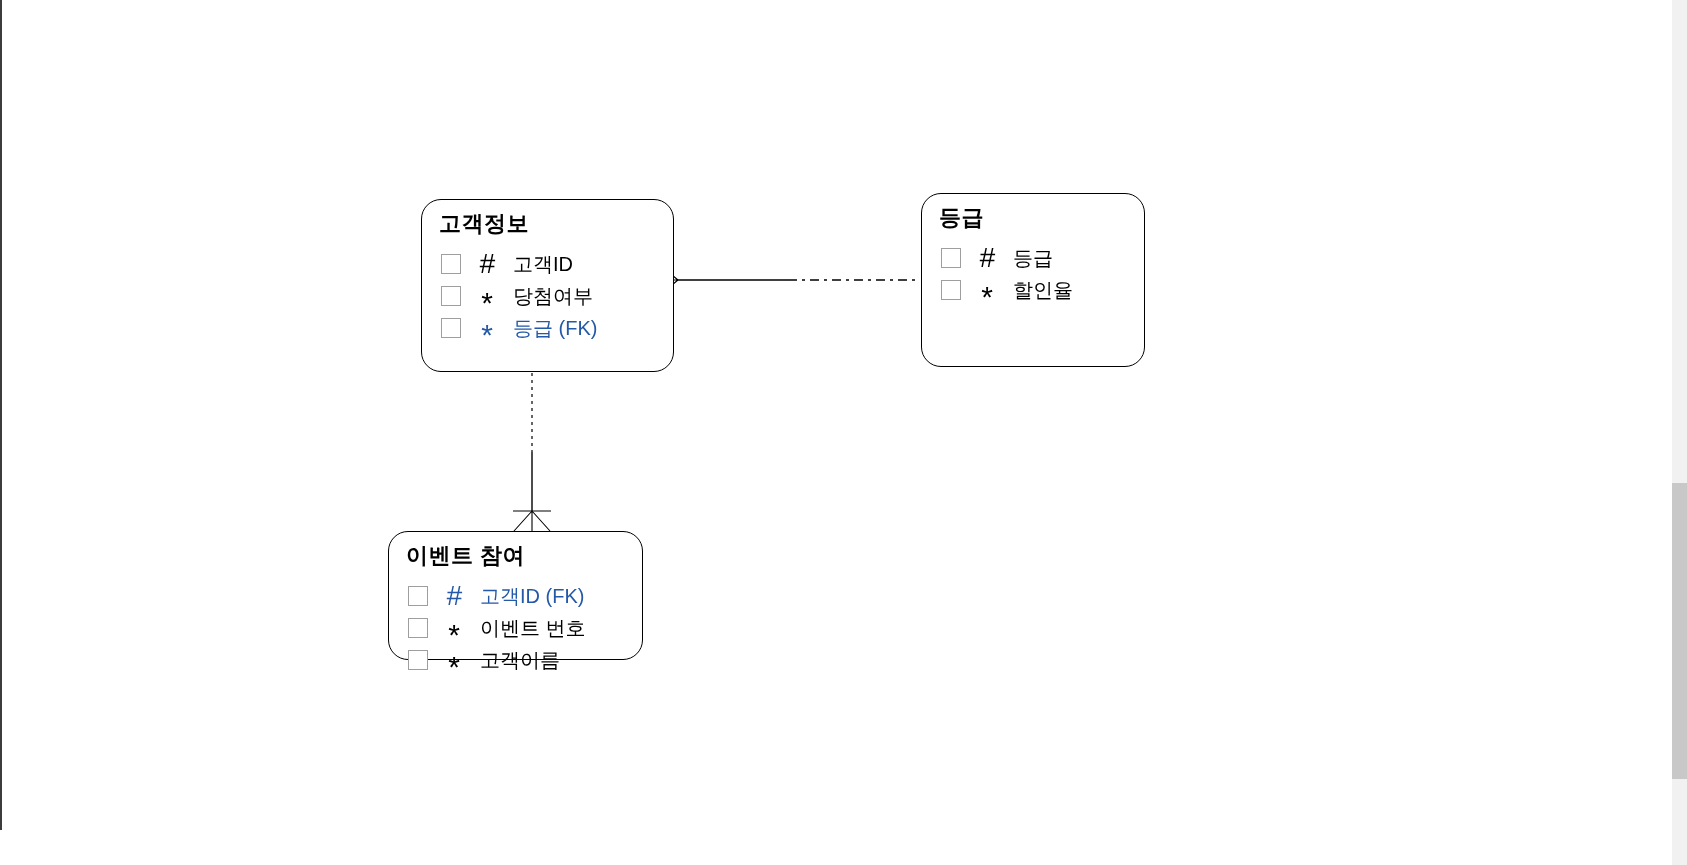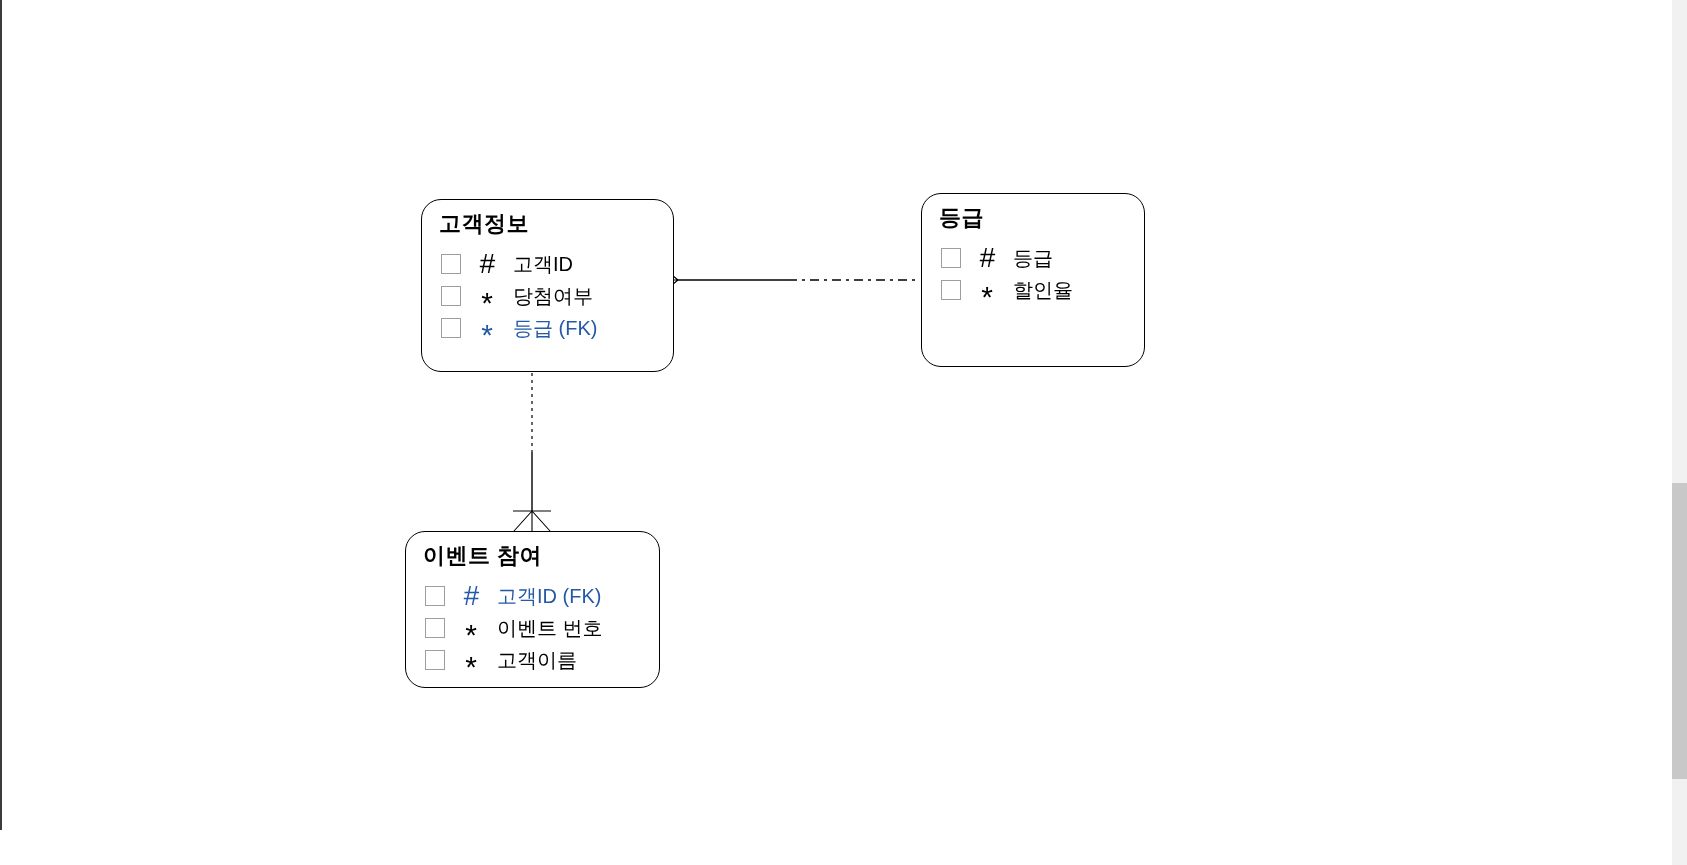--- a/index.html
+++ b/index.html
@@ -137,21 +137,21 @@
       <span class="attr-symbol sym-hash">#</span>
       <span class="attr-label">등급</span>
     </div>
     <div class="attr-row">
       <span class="attr-checkbox"></span>
       <span class="attr-symbol sym-star">*</span>
       <span class="attr-label">할인율</span>
     </div>
   </div>
 
-  <div class="entity" style="left:405px; top:531px; width:255px; height:157px;">
+  <div class="entity" style="left:388px; top:531px; width:255px; height:129px;">
     <div class="entity-title">이벤트 참여</div>
     <div class="attr-row fk">
       <span class="attr-checkbox"></span>
       <span class="attr-symbol sym-hash">#</span>
       <span class="attr-label">고객ID (FK)</span>
     </div>
     <div class="attr-row">
       <span class="attr-checkbox"></span>
       <span class="attr-symbol sym-star">*</span>
       <span class="attr-label">이벤트 번호</span>

